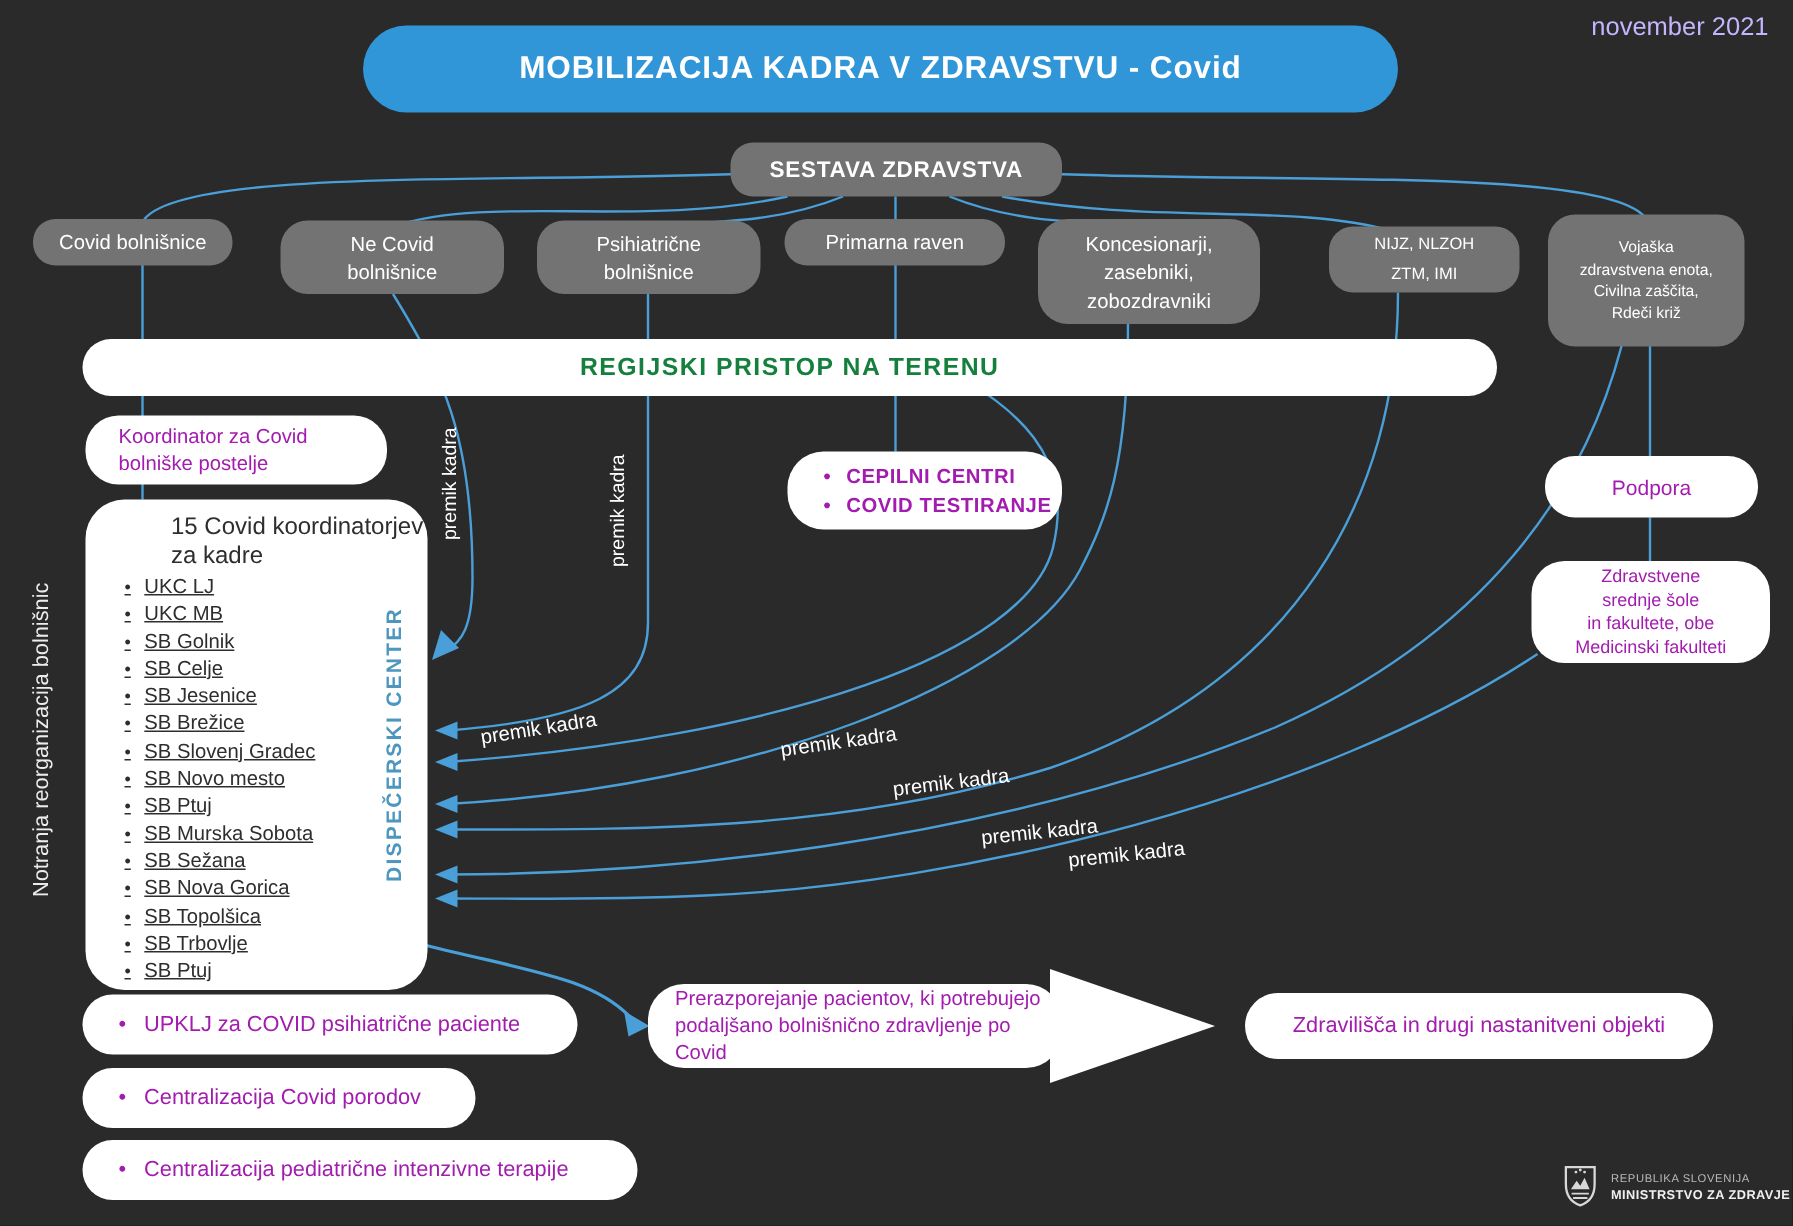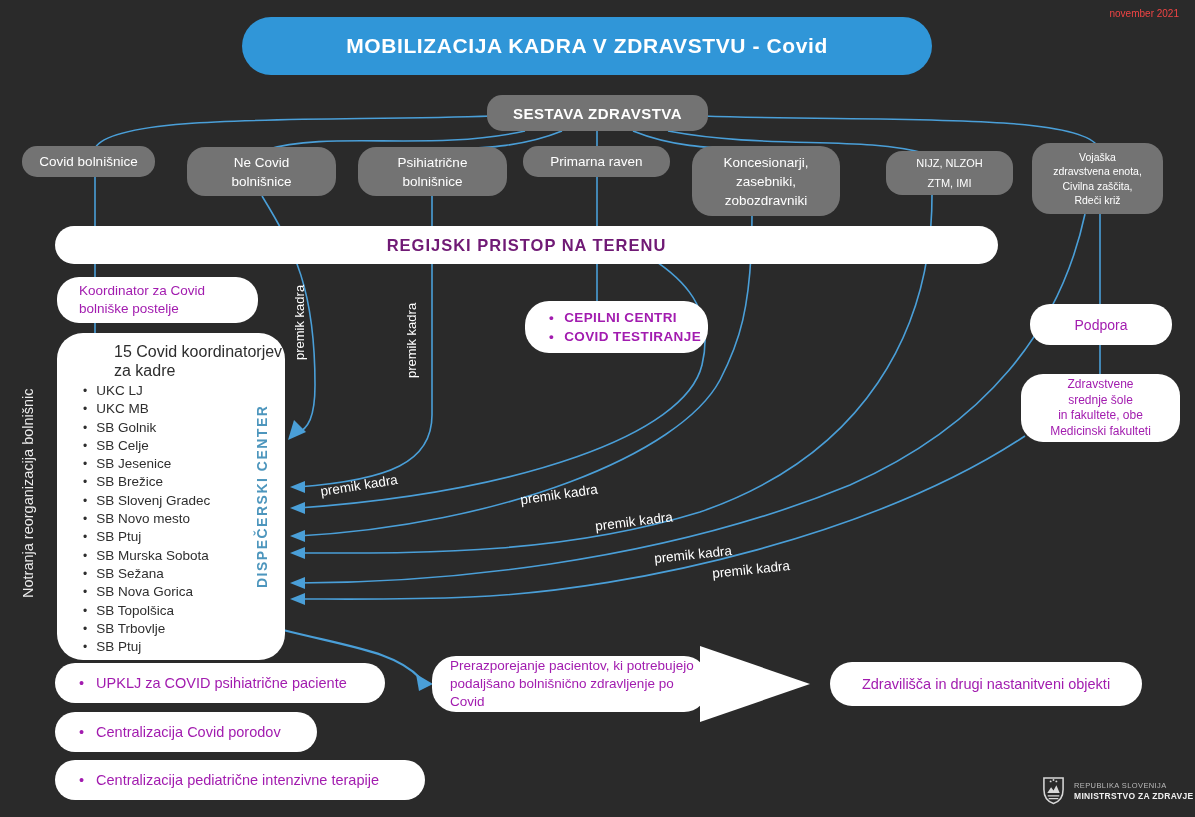--- a/index.html
+++ b/index.html
@@ -20,40 +20,40 @@
   .white{
     background:#ffffff;color:#a21caf;
     display:flex;align-items:center;
     white-space:pre-line;
   }
   .title-banner{
     left:242px;top:17px;width:690px;height:58px;border-radius:29px;
     background:#3096d8;color:#fff;display:flex;align-items:center;justify-content:center;
     font-size:21px;font-weight:bold;letter-spacing:.6px;
   }
-  .date{right:16px;top:8px;color:#ef4444;font-size:10px;z-index:2;}
+  .date{right:16px;top:8px;color:#c4b5fd;font-size:17px;z-index:2;}
   .sestava{left:487px;top:95px;width:221px;height:36px;border-radius:15px;font-size:15px;font-weight:bold;letter-spacing:.5px;}
   .sec0{left:22px; top:146px;width:133px;height:31px;border-radius:15px;font-size:13.5px;}
   .sec1{left:187px;top:147px;width:149px;height:49px;border-radius:18px;font-size:13.5px;line-height:19px;}
   .sec2{left:358px;top:147px;width:149px;height:49px;border-radius:18px;font-size:13.5px;line-height:19px;}
   .sec3{left:523px;top:146px;width:147px;height:31px;border-radius:15px;font-size:13.5px;}
   .sec4{left:692px;top:146px;width:148px;height:70px;border-radius:20px;font-size:13.5px;line-height:19px;}
   .sec5{left:862px;top:151px;width:127px;height:44px;border-radius:16px;font-size:11px;line-height:20px;margin-left:24px;}
-  .sec6{left:1032px;top:143px;width:131px;height:71px;border-radius:18px;font-size:10.5px;line-height:14.5px;}
+  .sec6{left:1032px;top:143px;width:131px;height:88px;border-radius:18px;font-size:10.5px;line-height:14.5px;}
   .banner{
     left:55px;top:226px;width:943px;height:38px;border-radius:19px;
-    justify-content:center;font-size:16.5px;font-weight:bold;letter-spacing:1px;color:#701a75;
+    justify-content:center;font-size:16.5px;font-weight:bold;letter-spacing:1px;color:#15803d;
   }
   .koordinator{left:57px;top:277px;width:201px;height:46px;border-radius:22px;
     font-size:13.5px;line-height:18px;padding-left:22px;font-weight:500;}
   .coordbox{left:57px;top:333px;width:228px;height:327px;border-radius:26px;
     background:#ffffff;color:#2e2e2e;padding:9px 0 0 12px;}
   .coordbox .heading{font-size:16px;line-height:19px;white-space:pre-line;margin-left:45px;}
   .coordbox ul{list-style:none;margin:2px 0 0 0;padding:0 0 0 14px;}
-  .coordbox li{font-size:13.5px;line-height:18.3px;}
+  .coordbox li{font-size:13.5px;line-height:18.3px;text-decoration:underline;}
   .coordbox li::before{content:"•";margin-right:9px;font-size:12px;}
   .vtext{writing-mode:vertical-rl;transform:rotate(180deg);text-align:center;z-index:2;}
   .notranja{left:20px;top:368px;height:250px;width:22px;color:#ececec;font-size:14.5px;}
   .dispatcher{left:254px;top:388px;height:216px;width:22px;color:#4d96bd;
     font-size:14px;font-weight:bold;letter-spacing:1.5px;z-index:3;}
   .premik-v{color:#fff;font-size:13px;width:20px;}
   .premik-d{position:absolute;color:#fff;font-size:13.5px;z-index:2;white-space:nowrap;}
   .cepilni{left:525px;top:301px;width:183px;height:52px;border-radius:24px;
     flex-direction:column;justify-content:center;align-items:flex-start;padding-left:24px;}
   .cepilni div{font-size:13.5px;font-weight:600;letter-spacing:.4px;line-height:19px;}

